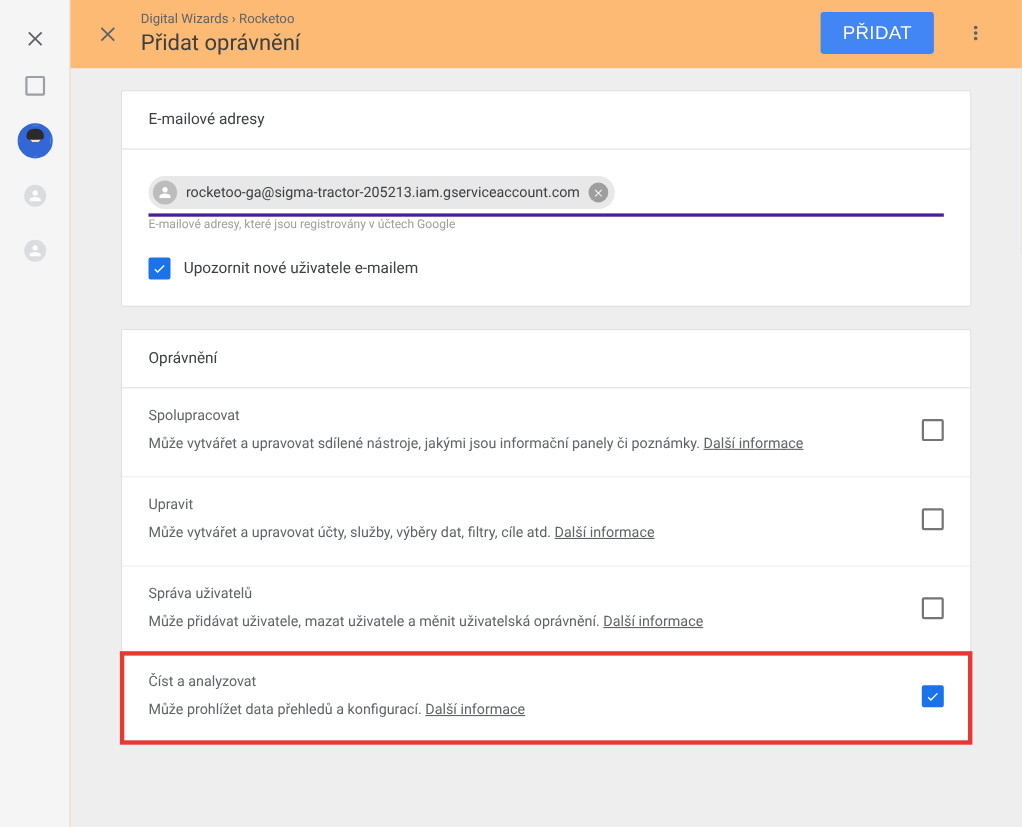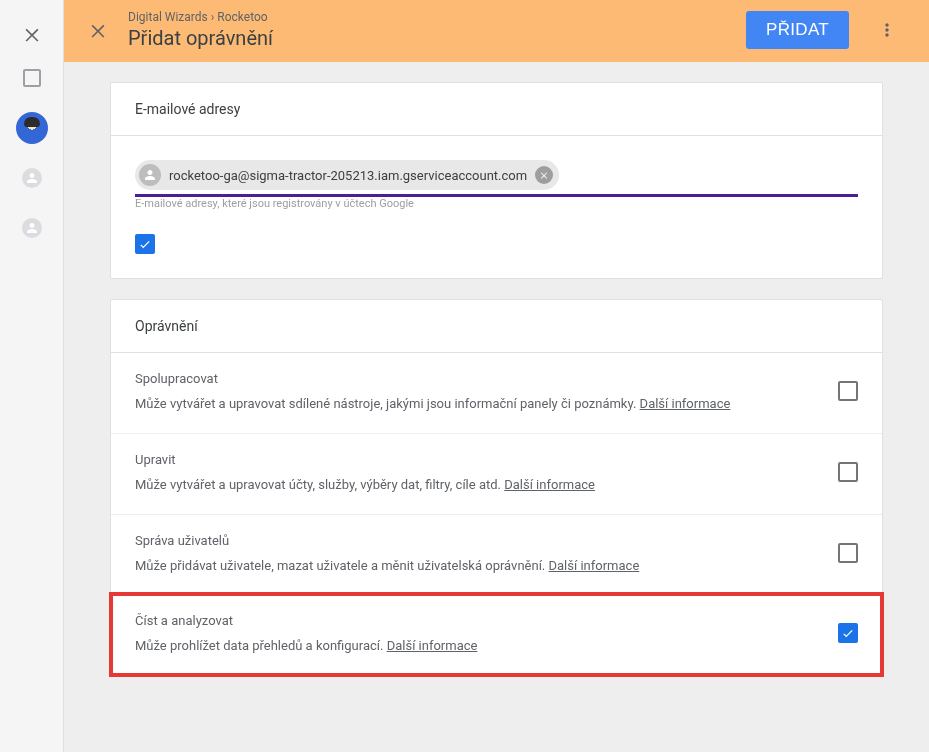--- a/index.html
+++ b/index.html
@@ -277,20 +277,21 @@
             </span>
           </div>
         </div>
         <div class="helper-text">E-mailové adresy, které jsou registrovány v účtech Google</div>
         <div class="checkbox-row">
           <span class="gcheck checked">
             <svg width="14" height="14" viewBox="0 0 24 24">
                 <path fill="#fff" d="M9 16.2l-3.5-3.5L4 14.2 9 19.2l11-11-1.5-1.5z"></path>
               </svg>
           </span>
+          <span>Upozornit nové uživatele e-mailem</span>
         </div>
       </div>
     </div>
 
     <div class="card">
       <div class="card-header">Oprávnění</div>
       <div class="perm-list" id="perm-list">
           <div class="perm-item">
             <div class="perm-text">
               <div class="perm-title">Spolupracovat</div>

